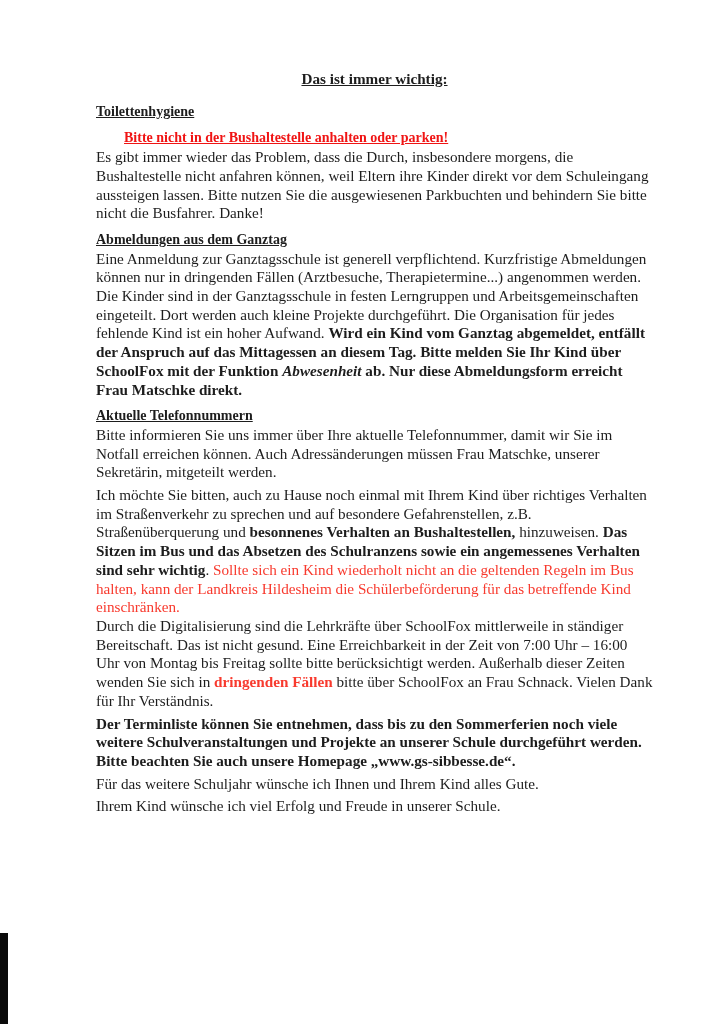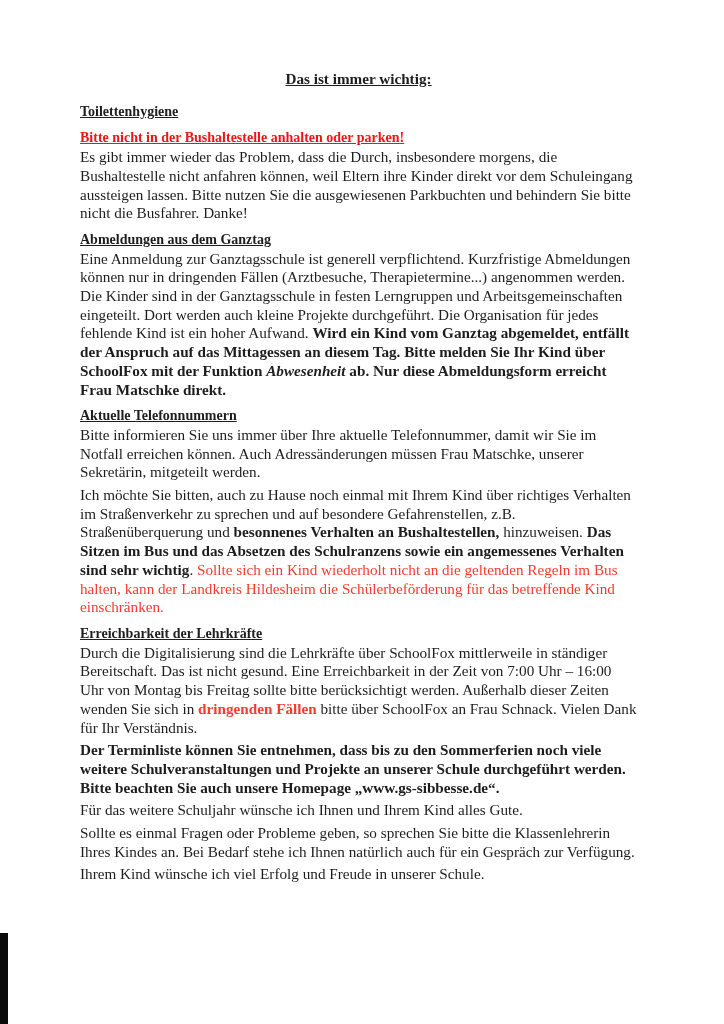--- a/index.html
+++ b/index.html
@@ -8,38 +8,38 @@
     width:724px;height:1024px;
     background:#ffffff;
     overflow:hidden;
     font-family:"Liberation Serif","DejaVu Serif",serif;
     color:#1d1d1d;
     font-size:15.2px;
     line-height:18.7px;
   }
   .content{
     position:absolute;
-    left:80px;top:70px;
+    left:96px;top:70px;
     width:557px;
   }
   .doc-title{
     text-align:center;
     font-weight:bold;
     text-decoration:underline;
     font-size:15.2px;
     margin:0 0 14px 0;
   }
   h3.sec-head{
     font-size:14px;
     font-weight:bold;
     text-decoration:underline;
     margin:8px 0 0 0;
     line-height:18.7px;
   }
-  h3.sec-head.h-red{color:#f01414;}
+  h3.sec-head.h-red{color:#f01414;margin-left:28px;}
   p{margin:0;}
   p.para{margin:0 0 0 0;}
   p.gap-top{margin-top:4px;}
   .bold{font-weight:bold;}
   .italic{font-style:italic;}
   .red{color:#f83a2e;}
   .underline{}
   .scan-artifact{
     position:absolute;
     left:0;top:933px;
@@ -61,24 +61,22 @@
     <p class="para"><span>Es gibt immer wieder das Problem, dass die Durch, insbesondere morgens, die Bushaltestelle nicht anfahren können, weil Eltern ihre Kinder direkt vor dem Schuleingang aussteigen lassen. Bitte nutzen Sie die ausgewiesenen Parkbuchten und behindern Sie bitte nicht die Busfahrer. Danke!</span></p>
 
     <h3 class="sec-head">Abmeldungen aus dem Ganztag</h3>
     <p class="para"><span>Eine Anmeldung zur Ganztagsschule ist generell verpflichtend. Kurzfristige Abmeldungen können nur in dringenden Fällen (Arztbesuche, Therapietermine...) angenommen werden. Die Kinder sind in der Ganztagsschule in festen Lerngruppen und Arbeitsgemeinschaften eingeteilt. Dort werden auch kleine Projekte durchgeführt. Die Organisation für jedes fehlende Kind ist ein hoher Aufwand. </span><span class="bold">Wird ein Kind vom Ganztag abgemeldet, entfällt der Anspruch auf das Mittagessen an diesem Tag. Bitte melden Sie Ihr Kind über SchoolFox mit der Funktion </span><span class="bold italic">Abwesenheit</span><span class="bold"> ab. Nur diese Abmeldungsform erreicht Frau Matschke direkt.</span></p>
 
     <h3 class="sec-head">Aktuelle Telefonnummern</h3>
     <p class="para"><span>Bitte informieren Sie uns immer über Ihre aktuelle Telefonnummer, damit wir Sie im Notfall erreichen können. Auch Adressänderungen müssen Frau Matschke, unserer Sekretärin, mitgeteilt werden.</span></p>
 
     <p class="para gap-top"><span>Ich möchte Sie bitten, auch zu Hause noch einmal mit Ihrem Kind über richtiges Verhalten im Straßenverkehr zu sprechen und auf besondere Gefahrenstellen, z.B. Straßenüberquerung und </span><span class="bold">besonnenes Verhalten an Bushaltestellen,</span><span> hinzuweisen. </span><span class="bold">Das Sitzen im Bus und das Absetzen des Schulranzens sowie ein angemessenes Verhalten sind sehr wichtig</span><span>. </span><span class="red">Sollte sich ein Kind wiederholt nicht an die geltenden Regeln im Bus halten, kann der Landkreis Hildesheim die Schülerbeförderung für das betreffende Kind einschränken.</span></p>
 
-    <h3 class="sec-head">Erreichbarkeit der Lehrkräfte</h3>
     <p class="para"><span>Durch die Digitalisierung sind die Lehrkräfte über SchoolFox mittlerweile in ständiger Bereitschaft. Das ist nicht gesund. Eine Erreichbarkeit in der Zeit von 7:00 Uhr – 16:00 Uhr von Montag bis Freitag sollte bitte berücksichtigt werden. Außerhalb dieser Zeiten wenden Sie sich in </span><span class="red bold underline">dringenden Fällen</span><span> bitte über SchoolFox an Frau Schnack. Vielen Dank für Ihr Verständnis.</span></p>
 
     <p class="para gap-top"><span class="bold">Der Terminliste können Sie entnehmen, dass bis zu den Sommerferien noch viele weitere Schulveranstaltungen und Projekte an unserer Schule durchgeführt werden. Bitte beachten Sie auch unsere Homepage „www.gs-sibbesse.de“.</span></p>
     <p class="para gap-top"><span>Für das weitere Schuljahr wünsche ich Ihnen und Ihrem Kind alles Gute.</span></p>
-    <p class="para gap-top"><span>Sollte es einmal Fragen oder Probleme geben, so sprechen Sie bitte die Klassenlehrerin Ihres Kindes an. Bei Bedarf stehe ich Ihnen natürlich auch für ein Gespräch zur Verfügung.</span></p>
     <p class="para gap-top"><span>Ihrem Kind wünsche ich viel Erfolg und Freude in unserer Schule.</span></p>
 
   </div>
 
   <div class="scan-artifact"></div>
 </div>
 
 </body></html>

